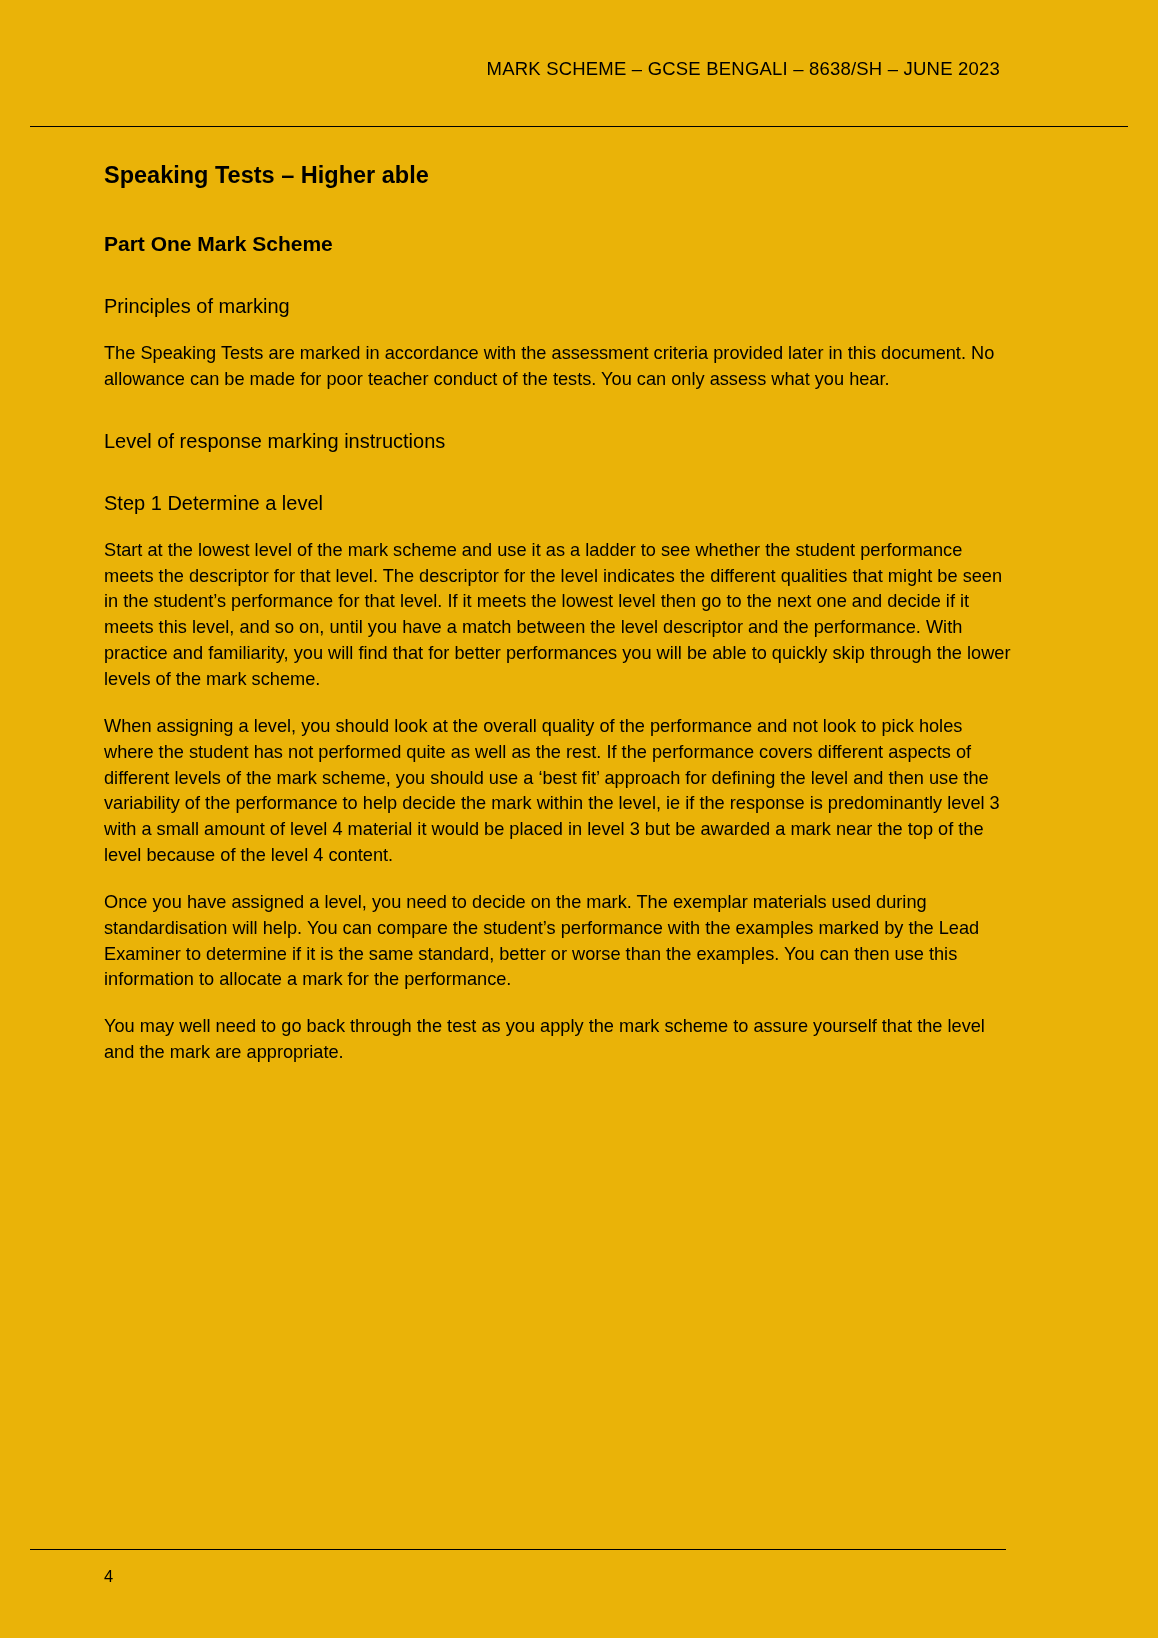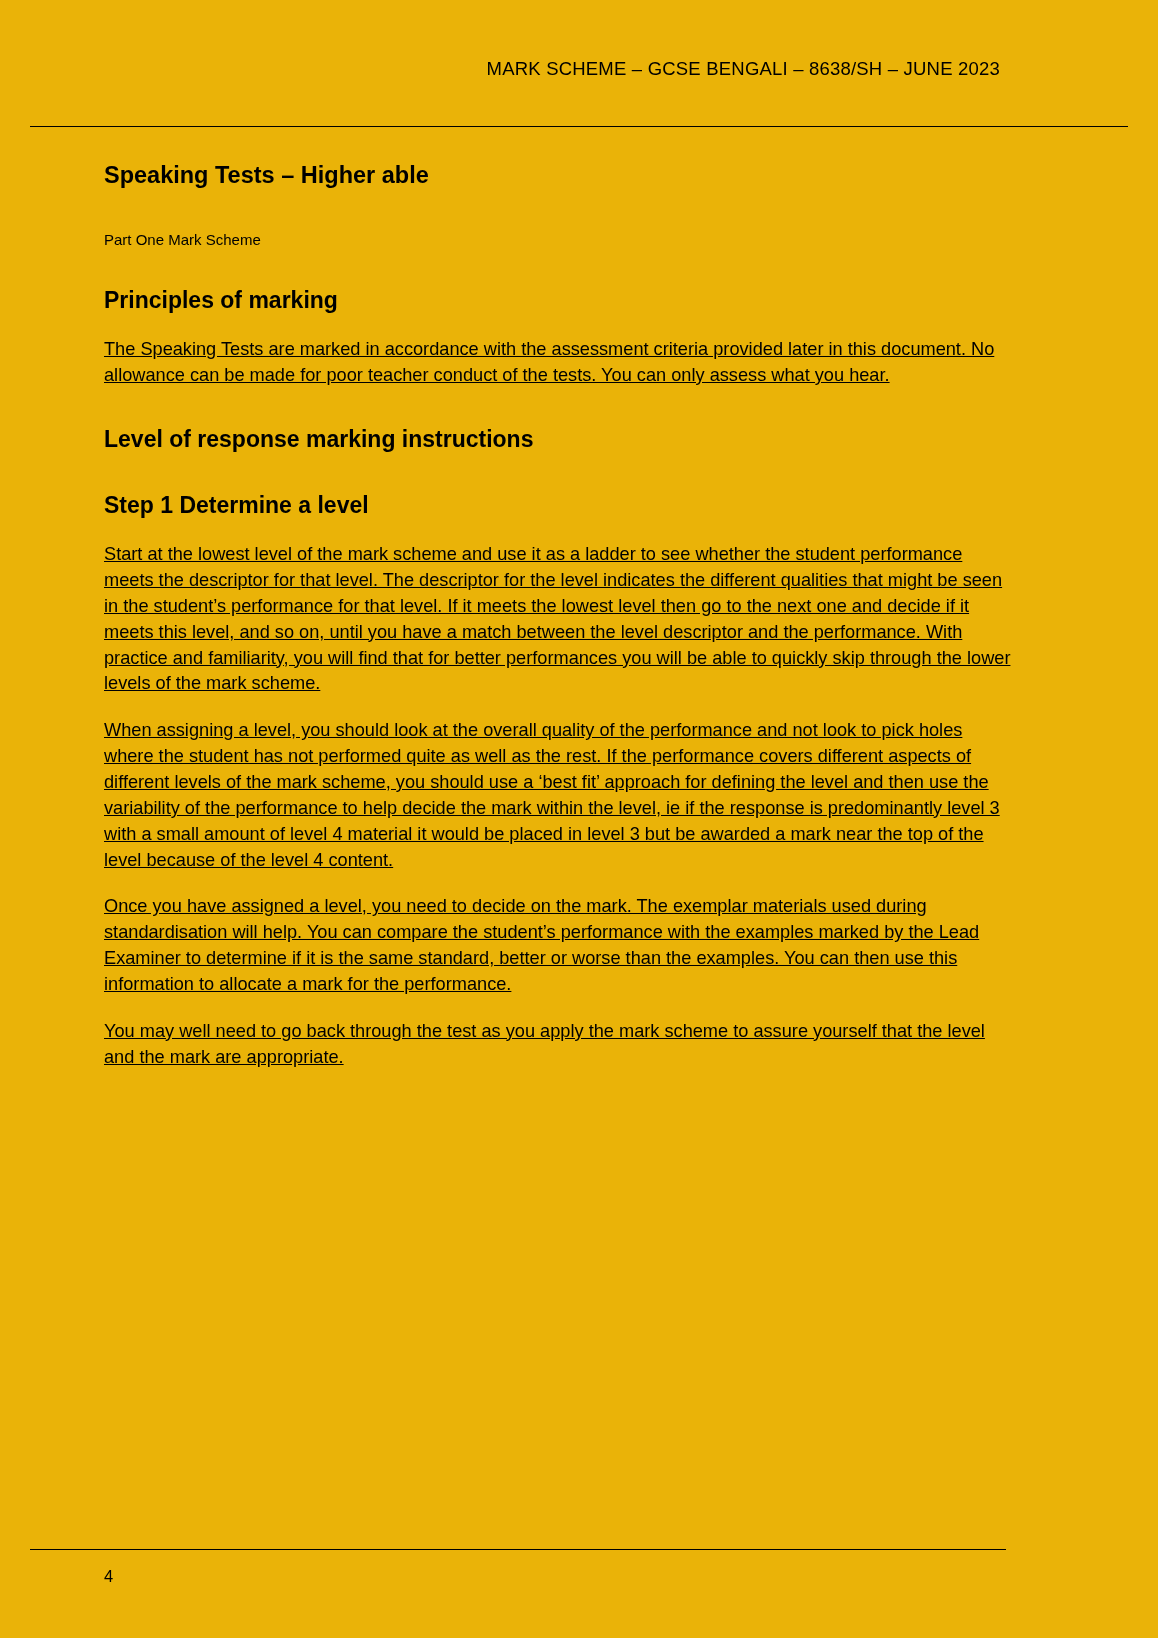--- a/index.html
+++ b/index.html
@@ -46,41 +46,40 @@
     width: 908px;
   }
   h1.doc-title {
     font-size: 23.5px;
     font-weight: bold;
     margin: 0 0 0 0;
     padding: 0;
     line-height: 1.35;
   }
   h2.doc-subtitle {
-    font-size: 15px;
-    font-weight: normal;
+    font-size: 21px;
+    font-weight: bold;
     margin: 38px 0 0 0;
     padding: 0;
     line-height: 1.35;
   }
   h3.section-head {
-    font-size: 23px;
-    font-weight: bold;
+    font-size: 20px;
+    font-weight: normal;
     margin: 34px 0 0 0;
     padding: 0;
     line-height: 1.4;
   }
   p.body-text {
     font-size: 18.2px;
     font-weight: normal;
     margin: 21px 0 0 0;
     padding: 0;
     line-height: 1.42;
     text-align: left;
-    text-decoration: underline;
   }
   .footer-rule {
     position: absolute;
     bottom: 88px;
     left: 30px;
     right: 152px;
     border-top: 1px solid #000;
     height: 0;
   }
   .page-number {

